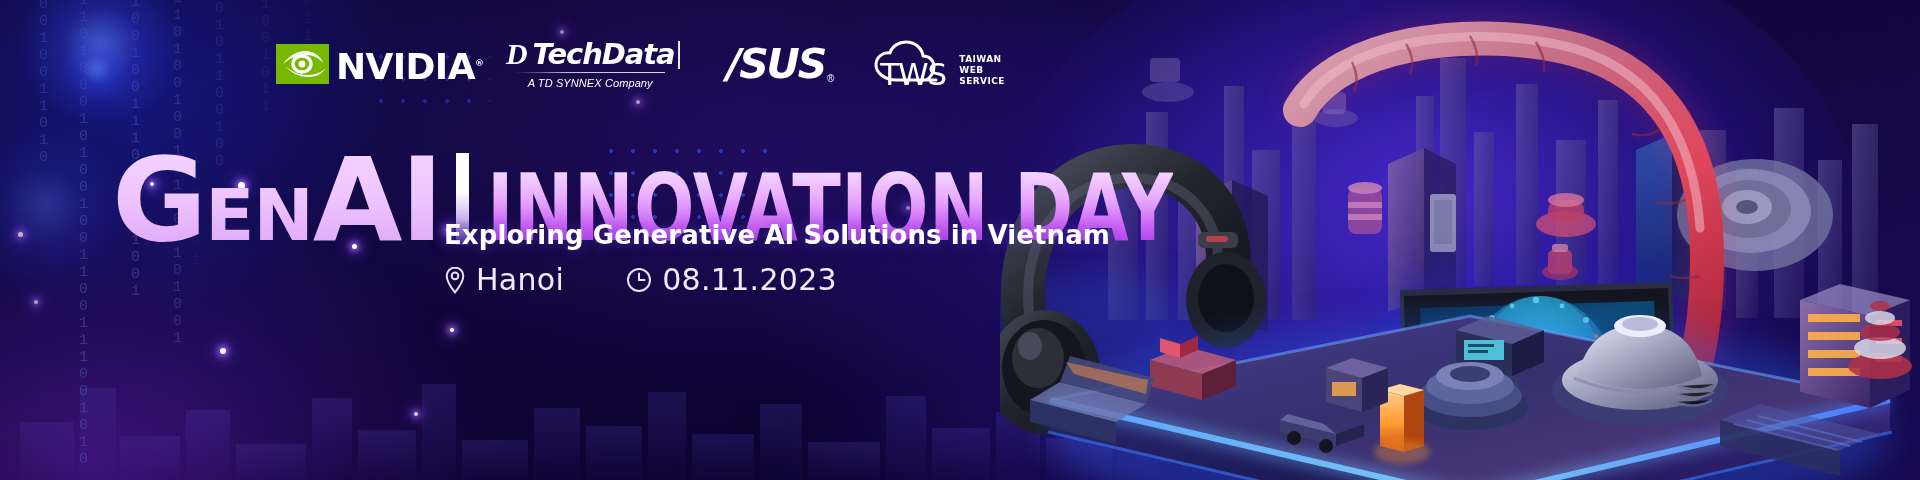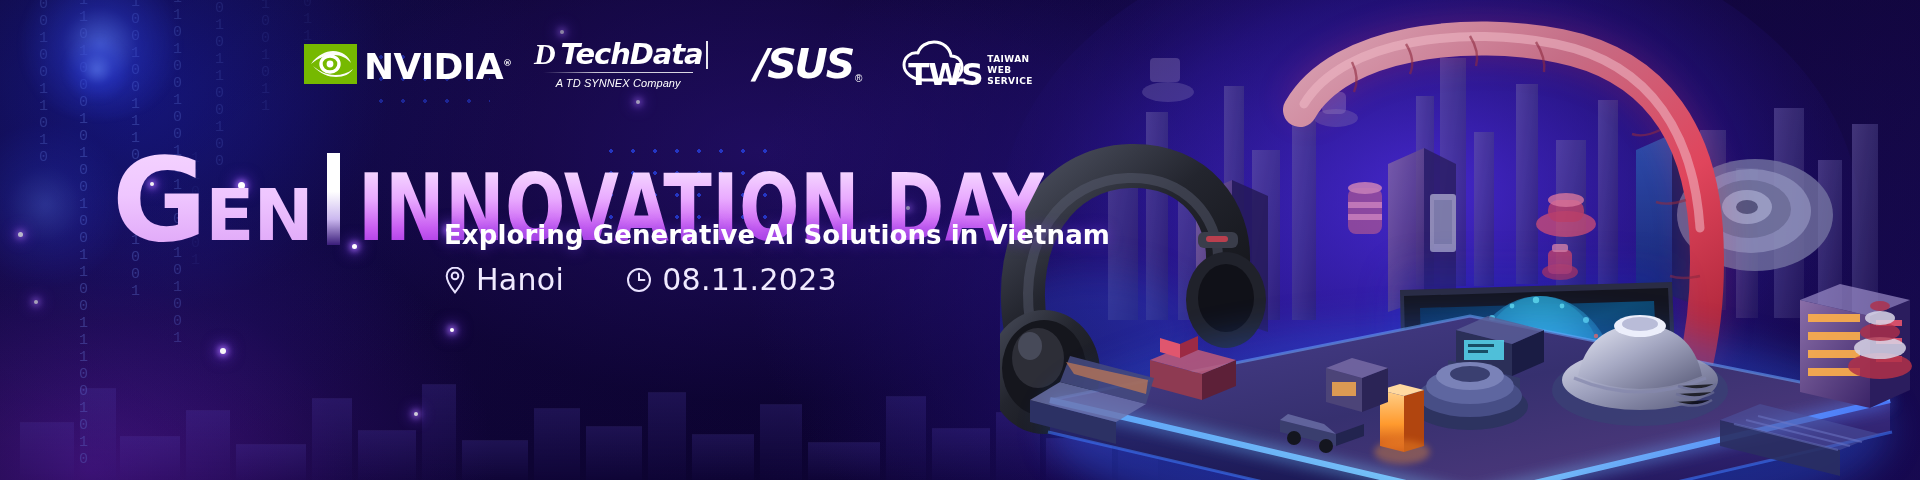--- a/index.html
+++ b/index.html
@@ -52,21 +52,21 @@
     position:absolute; inset:0;
     background:radial-gradient(ellipse 1150px 560px at 700px 240px, rgba(0,0,0,0) 42%, rgba(5,0,22,0.42) 100%);
     pointer-events:none;
   }
 
   
   #logo-row {
     position:absolute; left:276px; top:38px; height:52px;
     display:flex; align-items:center; gap:0px; z-index:20;
   }
-  .logo-nvidia { display:flex; align-items:flex-end; gap:7px;margin-left:28px; }
+  .logo-nvidia { display:flex; align-items:flex-end; gap:7px; }
   .nv-eye {
     width:53px; height:40px; background:#76b900; position:relative; flex:none;
     display:flex; align-items:center; justify-content:center;
   }
   .nv-eye svg { width:46px; height:34px; display:block; }
   .nv-word {
     font-family:"DejaVu Sans", sans-serif;
     font-size:36px; font-weight:bold; color:#ffffff; letter-spacing:-0.6px;
     line-height:34px;
   }
@@ -100,21 +100,21 @@
     font-family:"DejaVu Sans", sans-serif; font-weight:bold; font-style:italic;
     font-size:41px; color:#ffffff; letter-spacing:-2.2px; line-height:40px;
   }
   .asus-tm { font-size:10px; font-style:normal; font-weight:normal; color:#ffffff; margin-left:2px; }
 
   .logo-tws { margin-left:32px; display:flex; align-items:flex-end; gap:7px; position:relative; }
   .tws-cloudwrap { position:relative; width:86px; height:48px; }
   .tws-cloudwrap svg { position:absolute; left:0; top:0; width:86px; height:48px; }
   .tws-word {
     position:absolute; left:14px; bottom:-2px;
-    font-family:"DejaVu Sans", sans-serif; font-weight:bold;
+    font-family:"DejaVu Sans", sans-serif; font-weight:normal;
     font-size:31px; color:#ffffff; letter-spacing:-1.2px; line-height:31px;
   }
   .tws-sub {
     font-family:"DejaVu Sans", sans-serif; font-weight:bold; font-size:9px;
     line-height:11px; color:#ffffff; letter-spacing:0.4px; padding-bottom:1px;
   }
 
   
   #headline {
     position:absolute; left:112px; top:150px; z-index:20;
@@ -268,20 +268,21 @@
         <div>SERVICE</div>
       </div>
     </div>
 
   </div>
 
   <div id="headline">
     <span class="genai">
       <span>G</span>
         <span class="small">EN</span>
+        <span>AI</span>
     </span>
     <span class="divider"></span>
     <span class="innov">INNOVATION DAY</span>
   </div>
 
   <div id="subtitle">Exploring Generative AI Solutions in Vietnam</div>
 
   <div id="meta-row">
     <div class="meta-item">
       <svg width="22" height="28" viewBox="0 0 22 28" aria-hidden="true">

